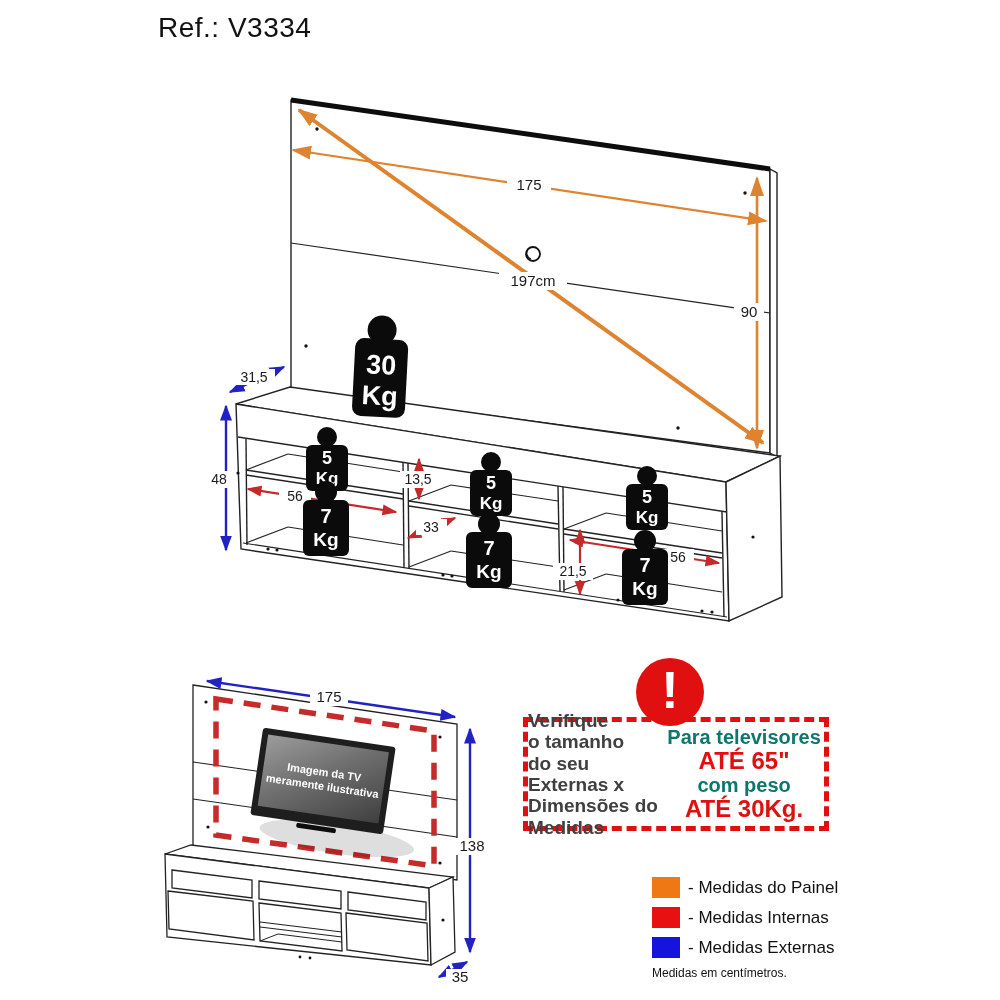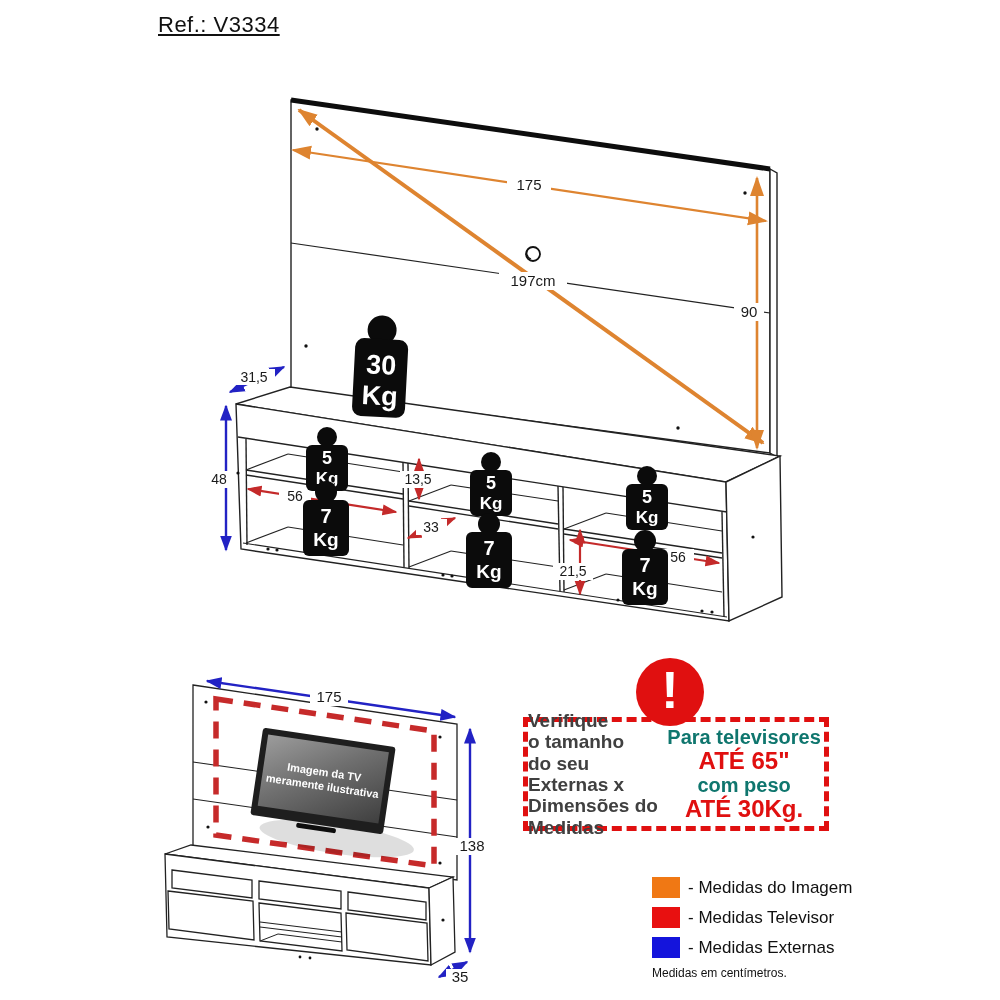--- a/index.html
+++ b/index.html
@@ -1,18 +1,18 @@
 <!DOCTYPE html>
 <html><head>
 <meta charset="utf-8">
 <style>
   html,body{margin:0;padding:0;background:#ffffff;}
   .screen{position:relative;width:1000px;height:1000px;background:#ffffff;overflow:hidden;
           font-family:"Liberation Sans",sans-serif;color:#111;}
-  .page-title{position:absolute;left:158px;top:12px;font-size:22px;letter-spacing:.5px;color:#111;text-decoration:underline;}
+  .page-title{position:absolute;left:158px;top:12px;font-size:28px;letter-spacing:.5px;color:#111;}
   svg text{font-family:"Liberation Sans",sans-serif;}
   .dim{font-size:14px;fill:#1a1a1a;}
   .dim-lg{font-size:15px;fill:#1a1a1a;}
   .wt{fill:#ffffff;font-weight:bold;}
   
   .warn-box{position:absolute;left:523px;top:717px;width:296px;height:104px;background:#fff;
             border:5px dashed #E01010;display:flex;align-items:center;z-index:1;}
   .warn-circle{position:absolute;left:636px;top:658px;width:68px;height:68px;background:#E01010;
                border-radius:50%;z-index:2;display:flex;align-items:center;justify-content:center;}
   .warn-circle span{color:#fff;font-size:52px;font-weight:bold;line-height:1;transform:translateY(-2px);}
@@ -283,25 +283,25 @@
       <div class="spec-black">Para televisores</div>
       <div class="spec-red">ATÉ 65"</div>
       <div class="spec-black">com peso</div>
       <div class="spec-red">ATÉ 30Kg.</div>
     </div>
   </div>
 
   <div class="legend">
     <div class="legend-row">
       <span class="swatch" style="background: rgb(240, 120, 20);"></span>
-      <span class="legend-label">- Medidas do Imagem</span>
+      <span class="legend-label">- Medidas do Painel</span>
     </div>
     <div class="legend-row">
       <span class="swatch" style="background: rgb(232, 16, 16);"></span>
-      <span class="legend-label">- Medidas Televisor</span>
+      <span class="legend-label">- Medidas Internas</span>
     </div>
     <div class="legend-row">
       <span class="swatch" style="background: rgb(20, 20, 220);"></span>
       <span class="legend-label">- Medidas Externas</span>
     </div>
   </div>
   <div class="legend-foot">Medidas em centímetros.</div>
 
 </div>
 

